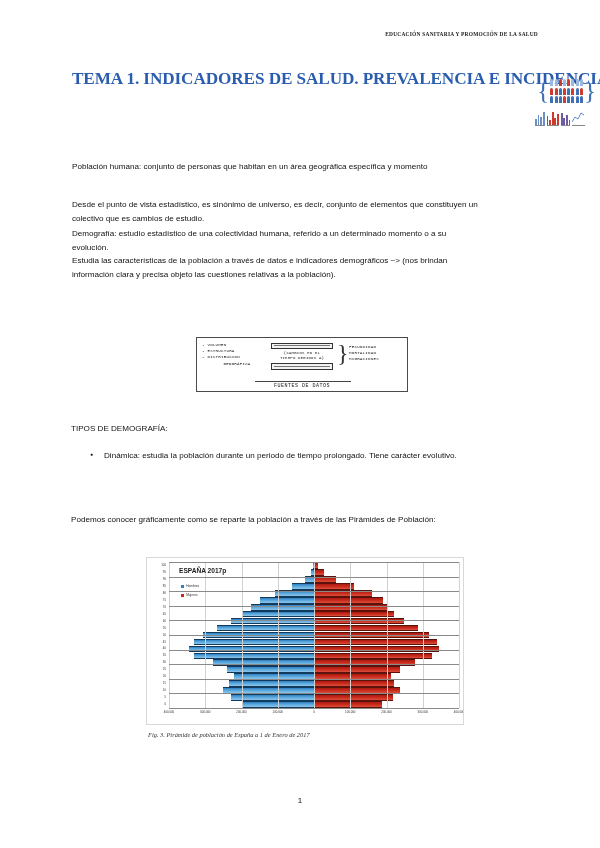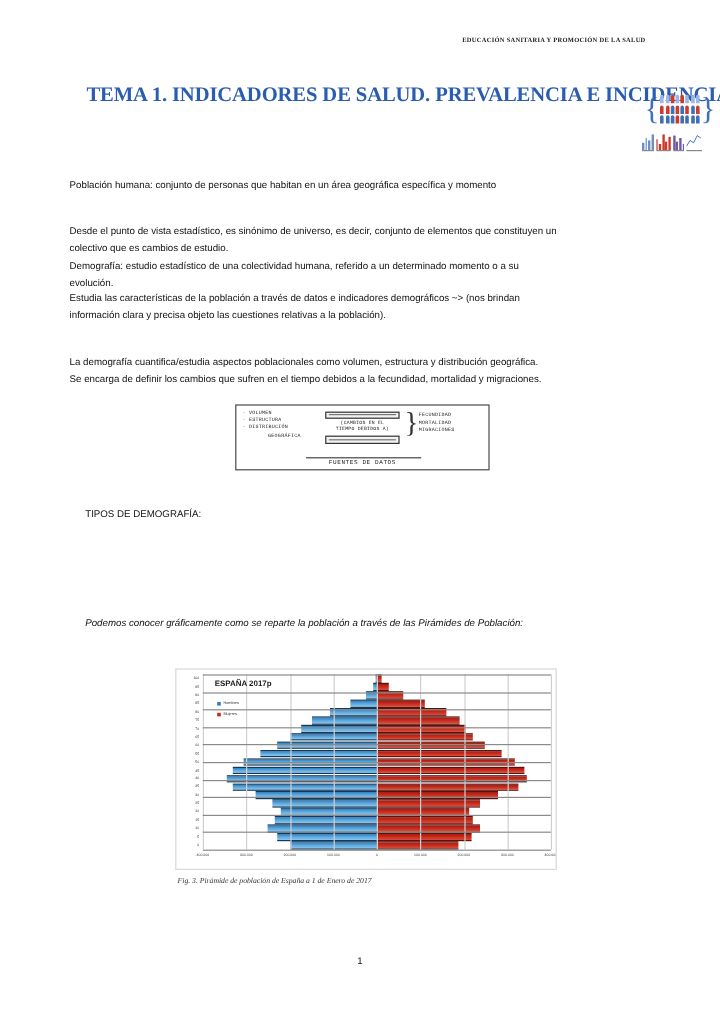--- a/index.html
+++ b/index.html
@@ -143,25 +143,26 @@
     font-weight: bold;
     font-size: 10.6px;
     color: #ffffff;
     letter-spacing: 0.4px;
     white-space: nowrap;
   }
 
   
   .body-text {
     position: absolute;
-    left: 58px;
+    left: 72px;
     width: 466px;
     font-size: 8.1px;
     line-height: 13.6px;
     color: #111111;
+    margin-top: 12px;
   }
   .body-text p { margin: 0; }
 
   .p1 { top: 148px; }
   .p2 { top: 186px; }
   .p3 { top: 215px; }
   .p4 { top: 295px; }
 
   
   .diagram {
@@ -286,21 +287,20 @@
     color: #111;
   }
 
   .intro-pyr {
     position: absolute;
     top: 515px;
     left: 71px;
     width: 466px;
     font-size: 8.1px;
     color: #111;
-    font-style: italic;
   }
 
   
   .figure {
     position: absolute;
     top: 557px;
     left: 146px;
     width: 318px;
     height: 190px;
   }
@@ -524,24 +524,20 @@
     <p>colectivo que es cambios de estudio.</p>
   </div>
 
   <div class="body-text p3">
     <p>Demografía: estudio estadístico de una colectividad humana, referido a un determinado momento o a su</p>
     <p>evolución.</p>
     <p>Estudia las características de la población a través de datos e indicadores demográficos ~&gt; (nos brindan</p>
     <p>información clara y precisa objeto las cuestiones relativas a la población).</p>
   </div>
 
-  <div class="body-text p4">
-    <p>La demografía cuantifica/estudia aspectos poblacionales como volumen, estructura y distribución geográfica.</p>
-    <p>Se encarga de definir los cambios que sufren en el tiempo debidos a la fecundidad, mortalidad y migraciones.</p>
-  </div>
 
   <div class="diagram">
     <div class="diag-inner">
       <div class="diag-left">
         <div>- VOLUMEN</div>
         <div>- ESTRUCTURA</div>
         <div>- DISTRIBUCIÓN</div>
         <div class="ctr">GEOGRÁFICA</div>
       </div>
 
@@ -561,20 +557,21 @@
       </div>
 
       <div class="diag-underline"></div>
       <div class="diag-foot">FUENTES DE DATOS</div>
     </div>
   </div>
 
   <div class="tipos-title">TIPOS DE DEMOGRAFÍA:</div>
   <div class="bullets">
     <ul>
+      <li>Dinámica: estudia la población durante un periodo de tiempo prolongado. Tiene carácter evolutivo.</li>
     </ul>
   </div>
 
   <div class="intro-pyr">Podemos conocer gráficamente como se reparte la población a través de las Pirámides de Población:</div>
 
   <div class="figure">
     <div class="chart-area">
       <div class="ylabels">
           <div class="ylab">100</div>
           <div class="ylab">95</div>

